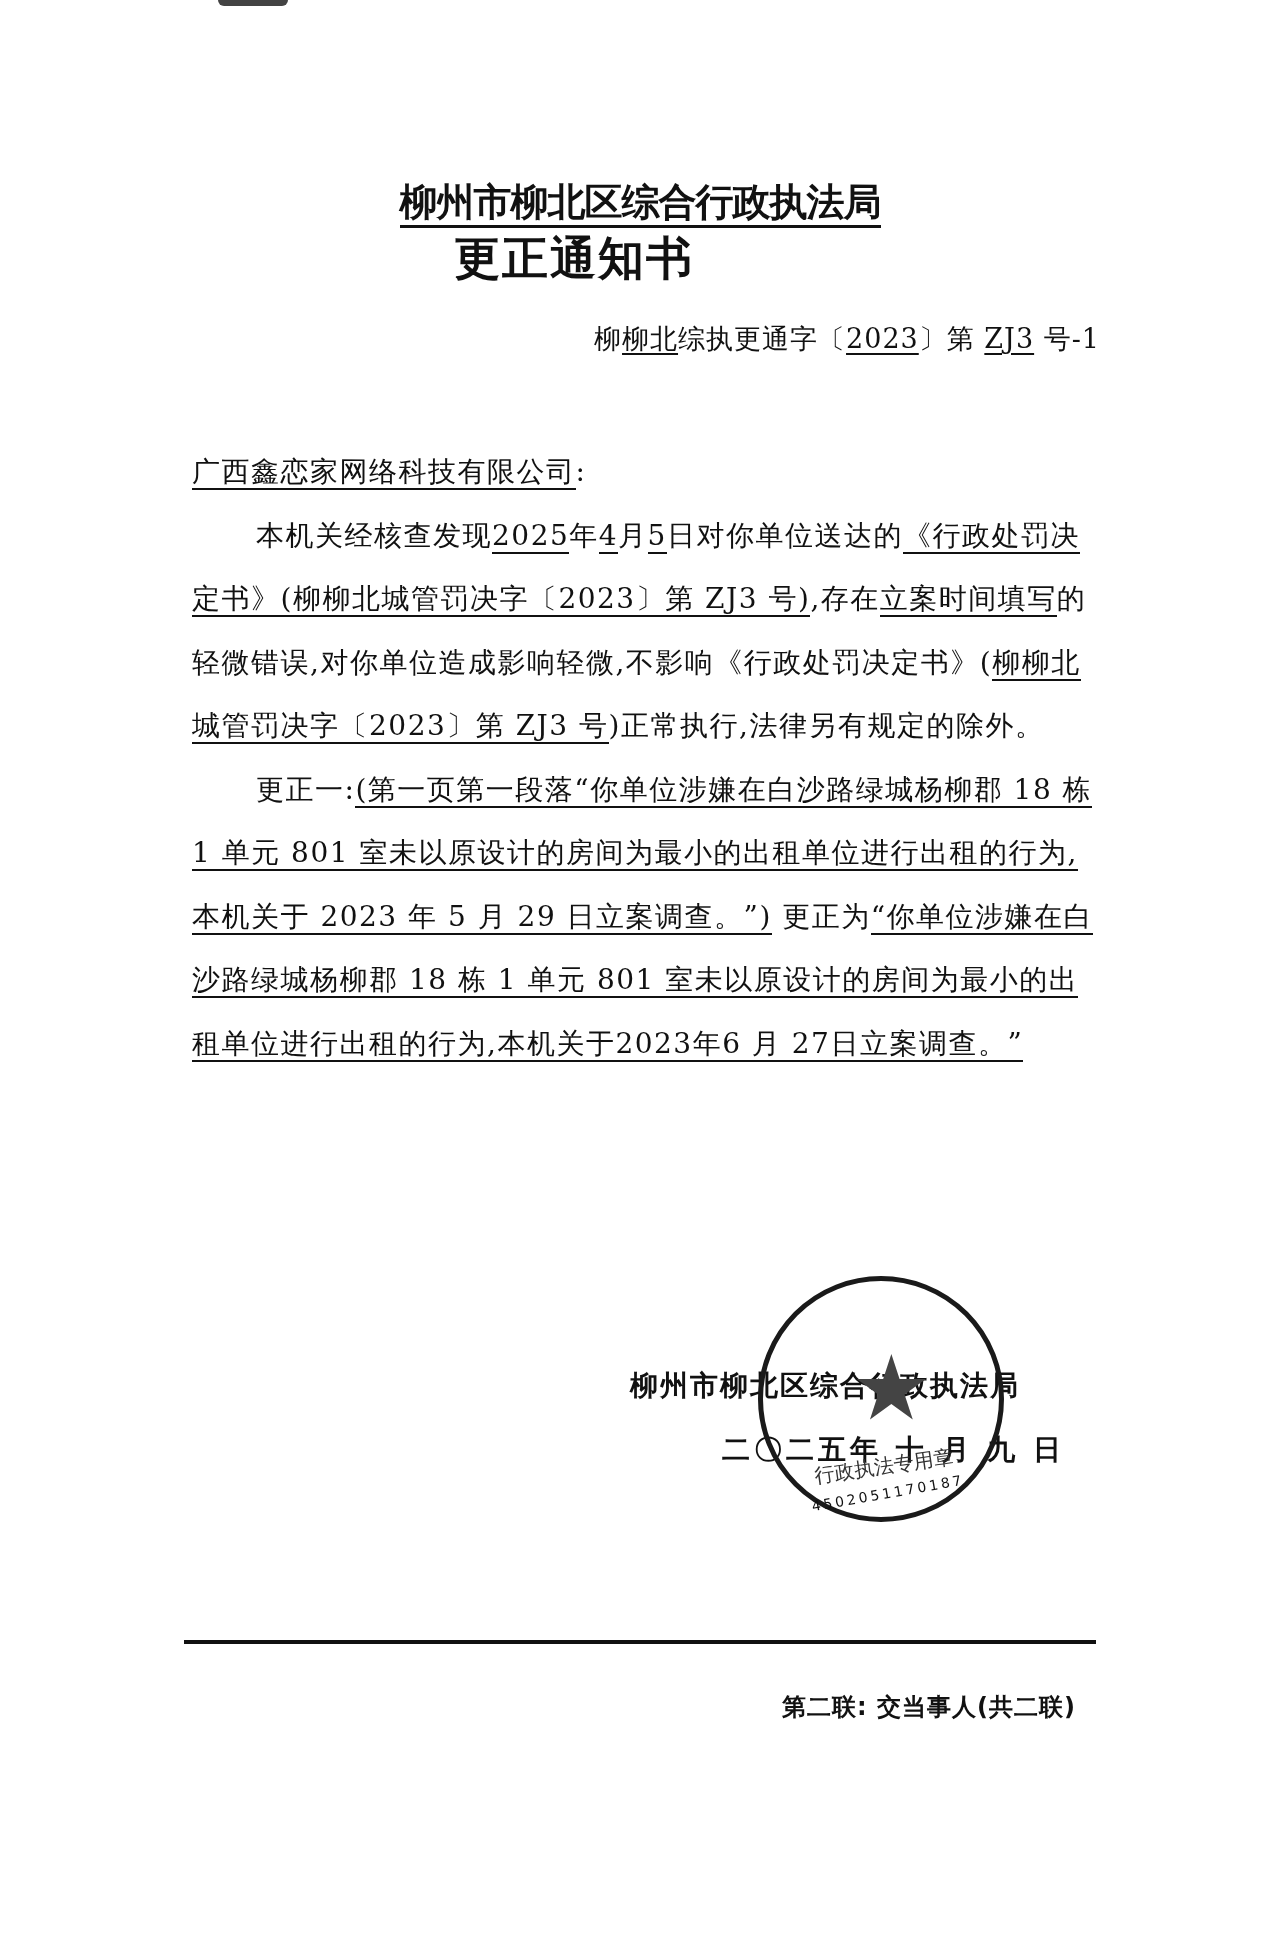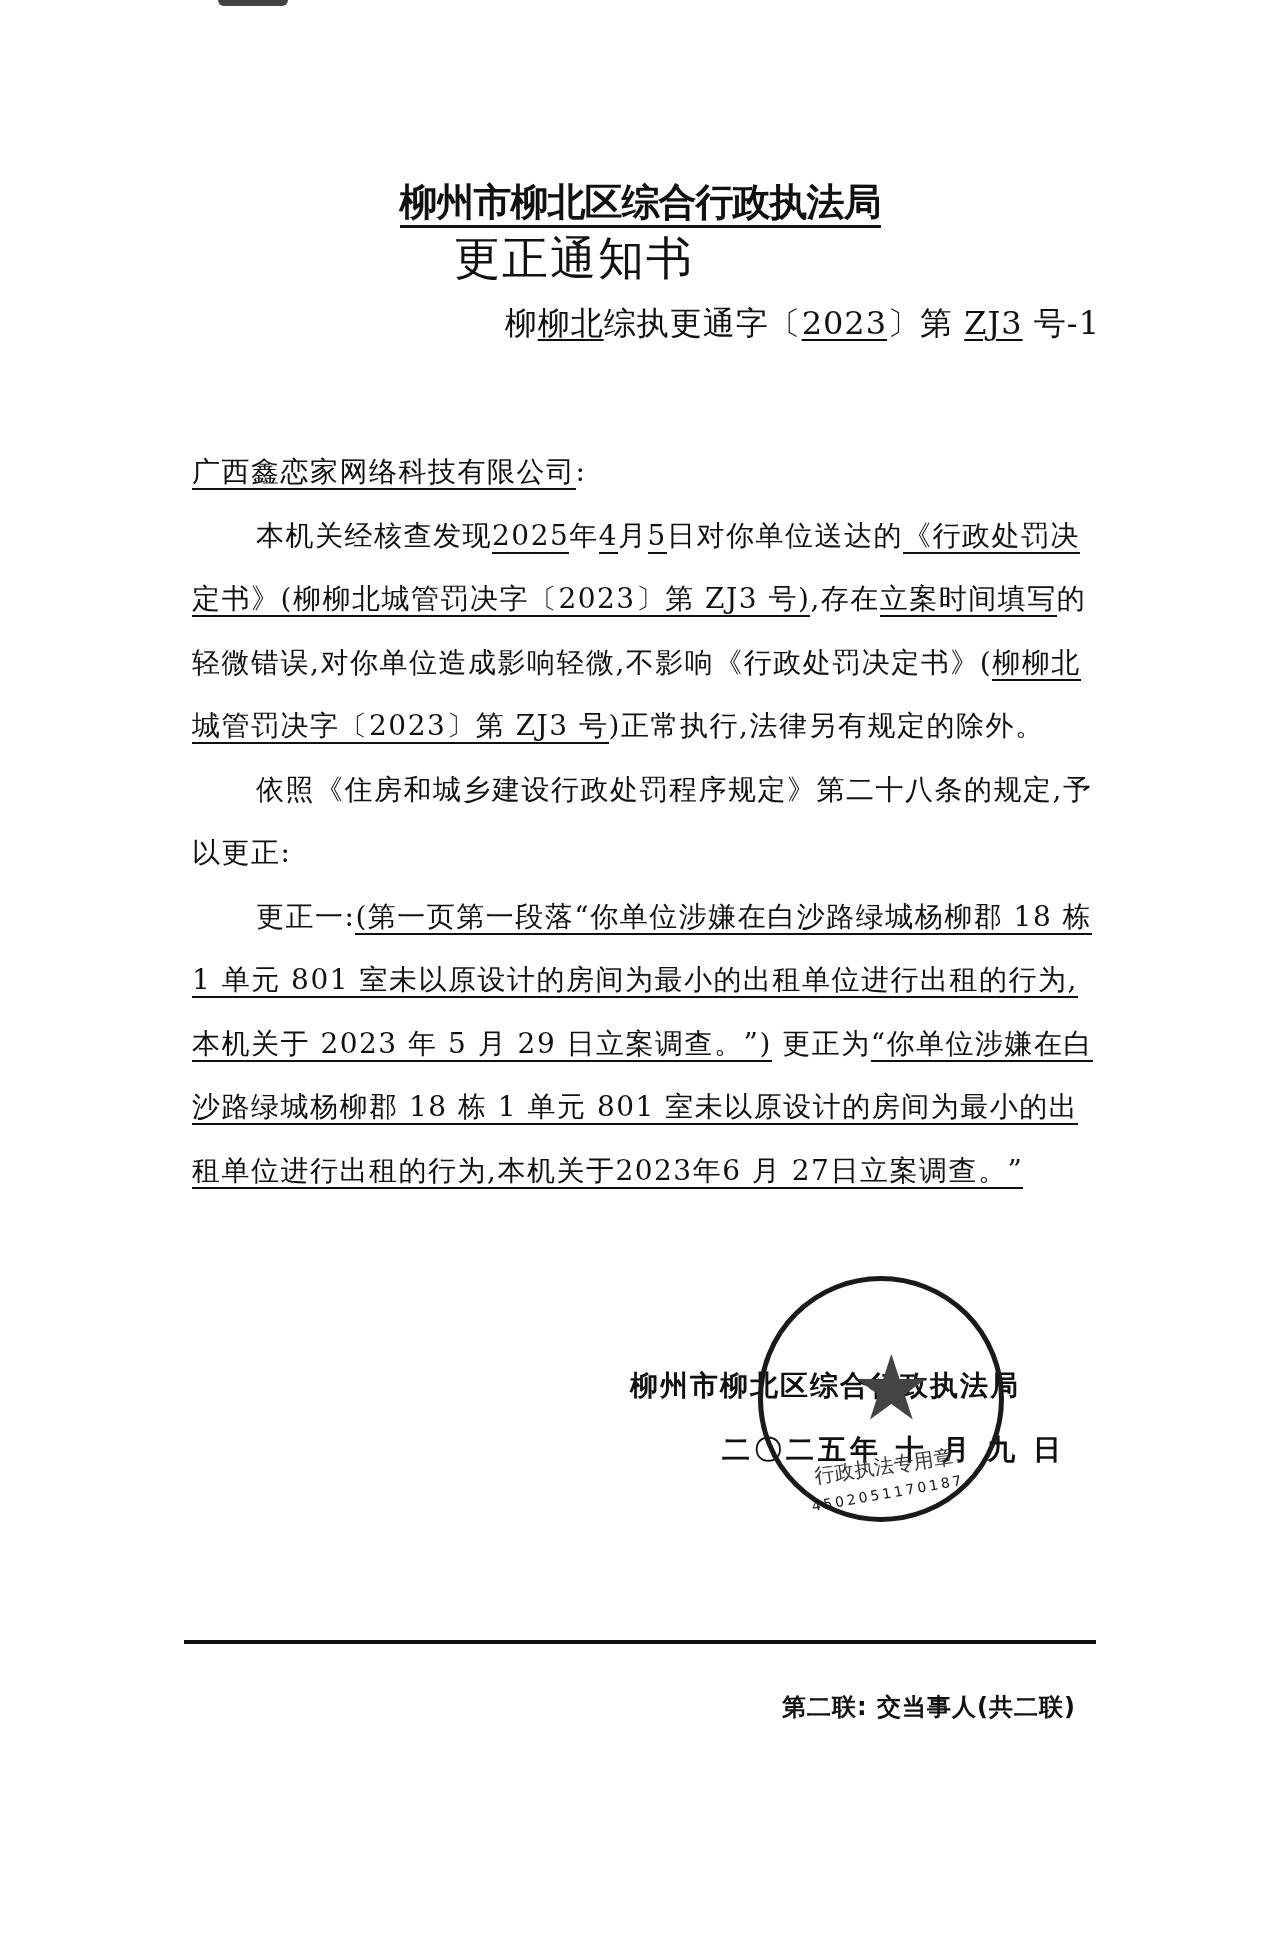--- a/index.html
+++ b/index.html
@@ -13,25 +13,25 @@
     background: #222; border-radius: 0 0 30px 30px; opacity: .85;
   }
   .agency-title {
     position: absolute; left: 0; width: 1280px; top: 180px; text-align: center;
     font-family: "DejaVu Sans", "Liberation Sans", sans-serif;
     font-size: 38px; font-weight: bold; letter-spacing: -1px; line-height: 44px;
   }
   .agency-title span { border-bottom: 3px solid #111; padding-bottom: 1px; }
   .doc-title {
     position: absolute; left: 0; width: 1148px; top: 230px; text-align: center;
-    font-size: 46px; font-weight: normal; line-height: 56px; letter-spacing: 2px;
+    font-size: 46px; font-weight: bold; line-height: 56px; letter-spacing: 2px;
   }
   .doc-number {
-    position: absolute; right: 180px; top: 305px;
-    font-size: 32px; line-height: 36px; letter-spacing: 1px;
+    position: absolute; right: 180px; top: 321px;
+    font-size: 27px; line-height: 36px; letter-spacing: 1px;
   }
   .u { text-decoration: underline; text-decoration-thickness: 2px; text-underline-offset: 5px; }
   .body-text {
     position: absolute; left: 192px; width: 908px; top: 440px;
     font-size: 28px; line-height: 63.5px; letter-spacing: 1.5px;
   }
   .para { margin: 0; }
   .indent { text-indent: 64px; }
   .ul { border-bottom: 2.5px solid #111; }
   .stamp {
@@ -86,21 +86,20 @@
   <span>柳</span><span class="u">柳北</span><span>综执更通字〔</span><span class="u">2023</span><span>〕第 </span><span class="u">ZJ3</span><span> 号-1</span>
 </div>
 
 <div class="body-text">
   <p class="para">
     <span class="ul">广西鑫恋家网络科技有限公司</span><span>:</span>
   </p>
   <p class="para indent">
     <span>本机关经核查发现</span><span class="ul">2025</span><span>年</span><span class="ul">4</span><span>月</span><span class="ul">5</span><span>日对你单位送达的</span><span class="ul">《行政处罚决定书》(柳柳北城管罚决字〔2023〕第 ZJ3 号)</span><span>,存在</span><span class="ul">立案时间填写</span><span>的轻微错误,对你单位造成影响轻微,不影响《行政处罚决定书》(</span><span class="ul">柳柳北城管罚决字〔2023〕第 ZJ3 号</span><span>)正常执行,法律另有规定的除外。</span>
   </p>
-  <p class="para indent">依照《住房和城乡建设行政处罚程序规定》第二十八条的规定,予以更正:</p>
   <p class="para indent">
     <span>更正一:</span><span class="ul">(第一页第一段落“你单位涉嫌在白沙路绿城杨柳郡 18 栋 1 单元 801 室未以原设计的房间为最小的出租单位进行出租的行为,本机关于 2023 年 5 月 29 日立案调查。”)</span><span> 更正为</span><span class="ul">“你单位涉嫌在白沙路绿城杨柳郡 18 栋 1 单元 801 室未以原设计的房间为最小的出租单位进行出租的行为,本机关于2023年6 月 27日立案调查。”</span>
   </p>
 </div>
 
 <div class="signer">柳州市柳北区综合行政执法局</div>
 <div class="sign-date">二〇二五年 十 月 九 日</div>
 
 <div class="stamp">
   <div class="stamp-star">★</div>

